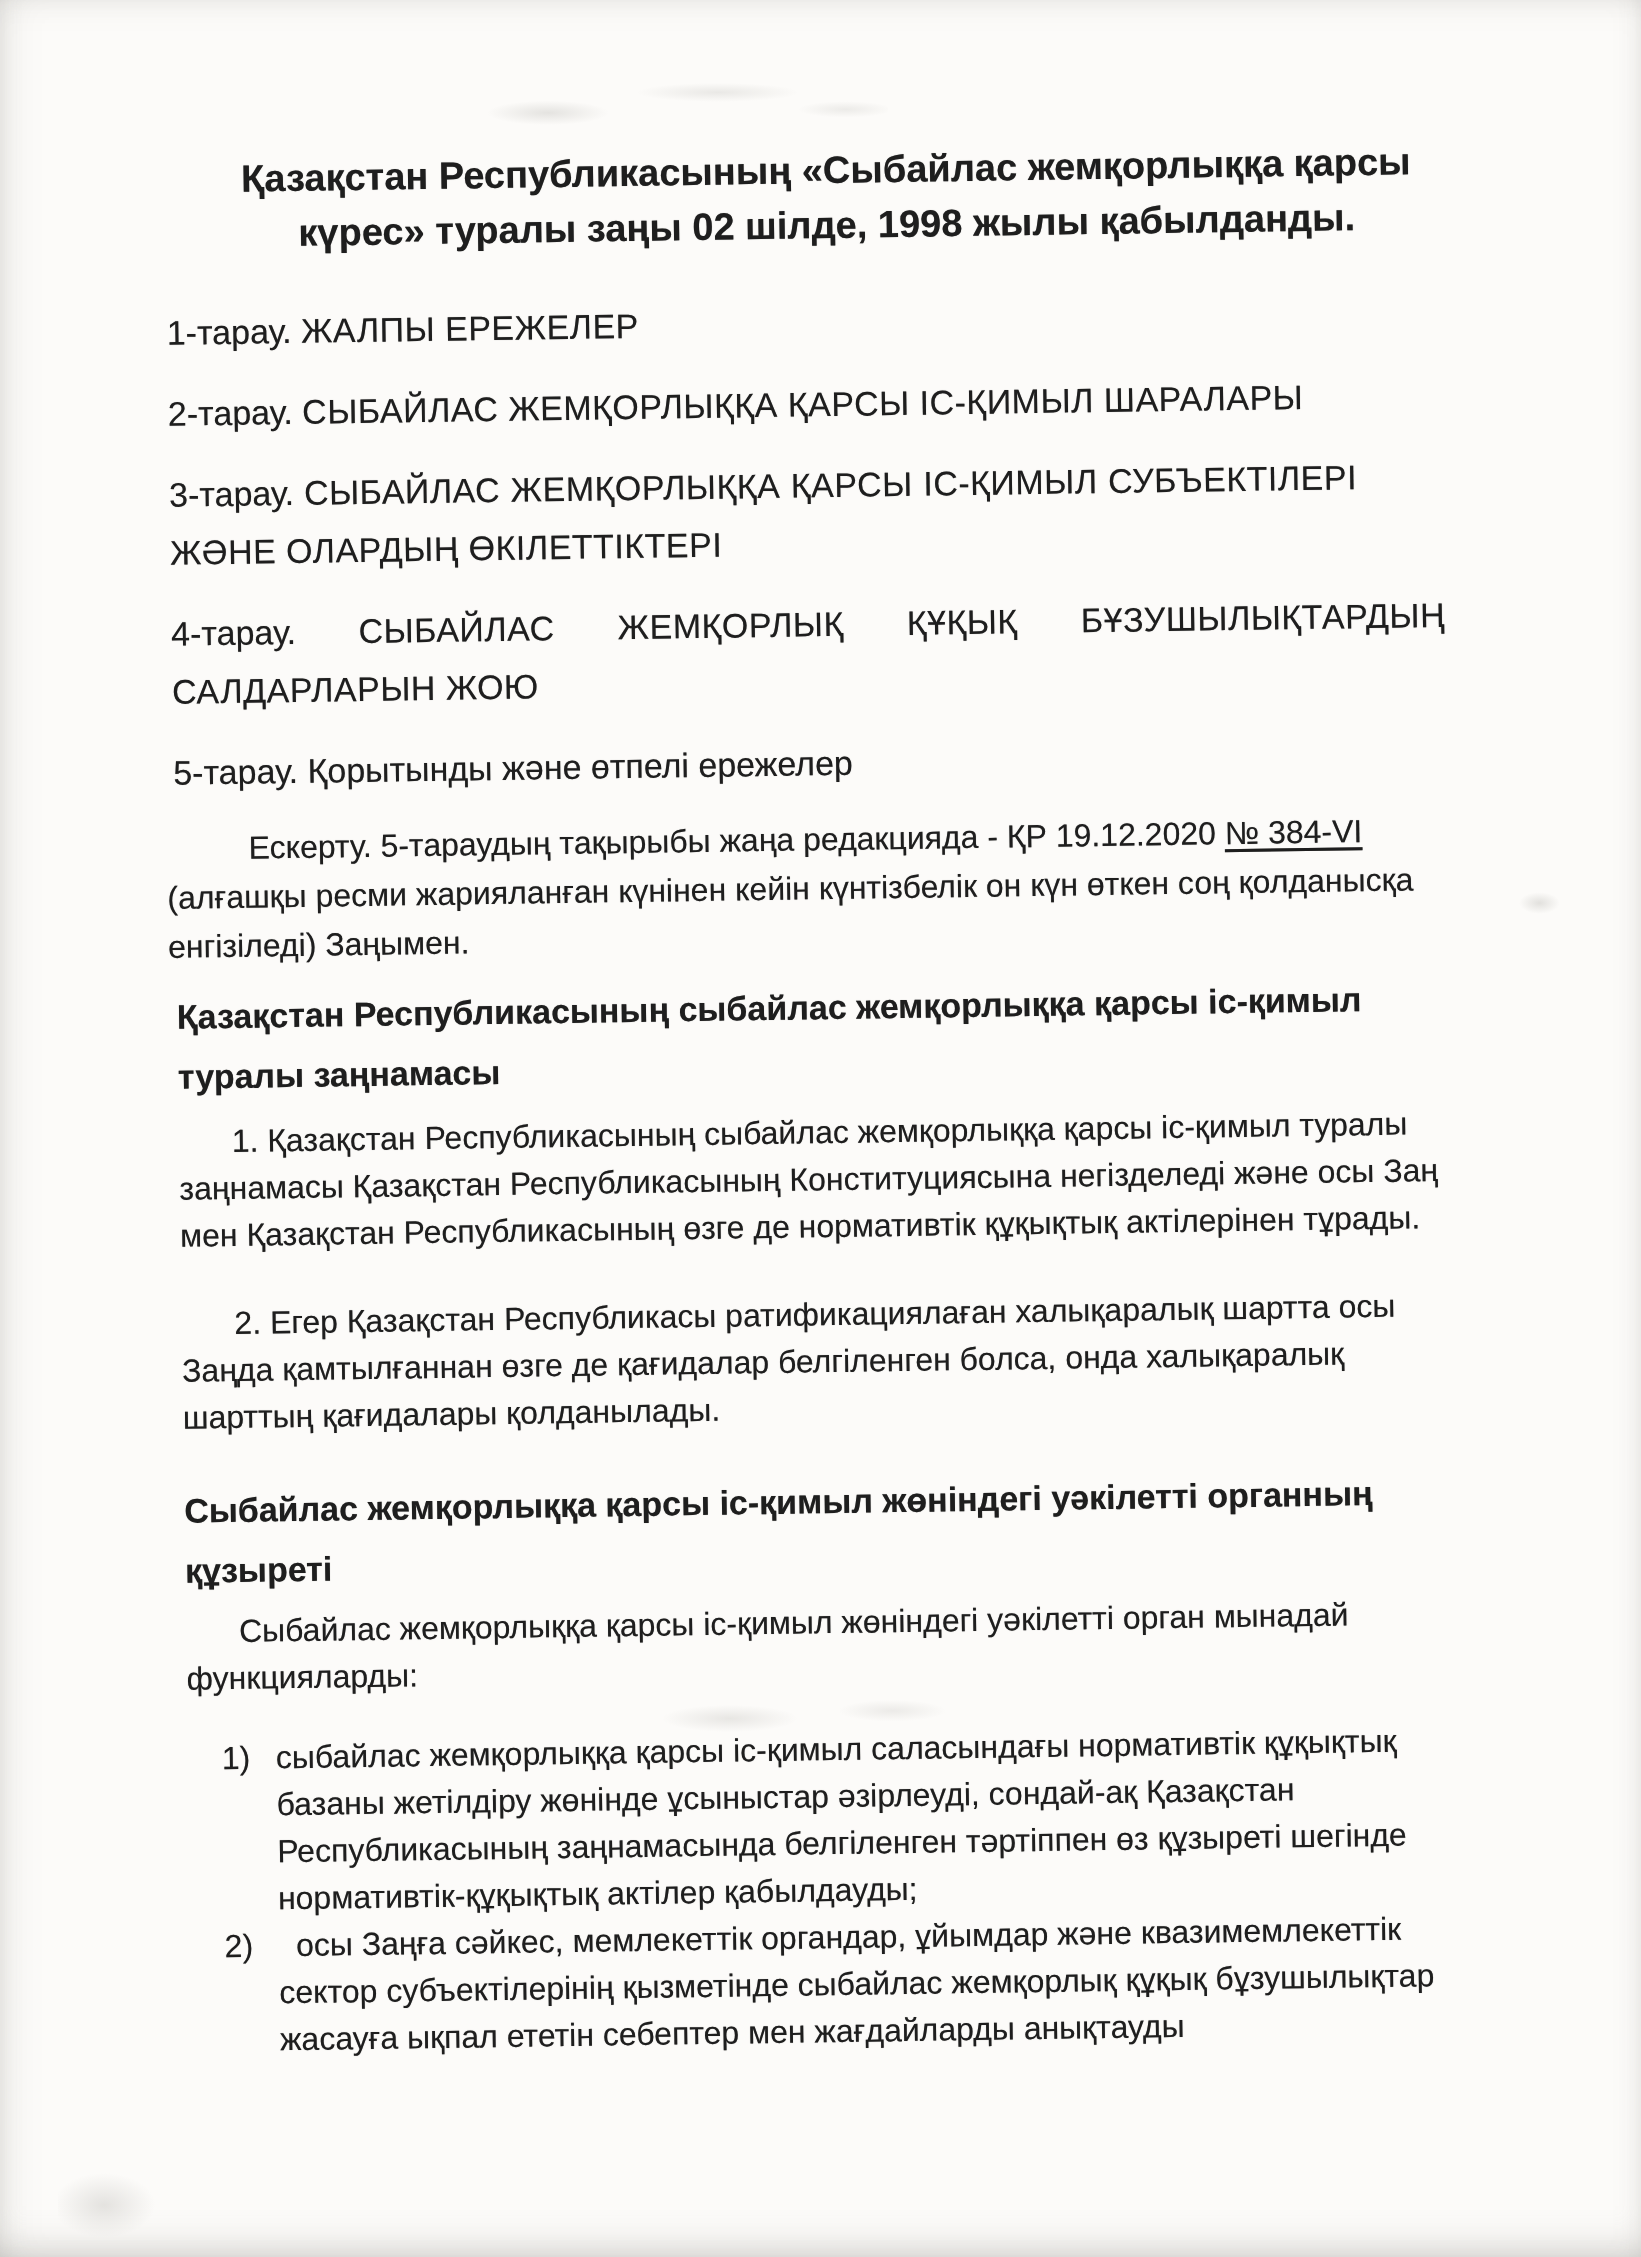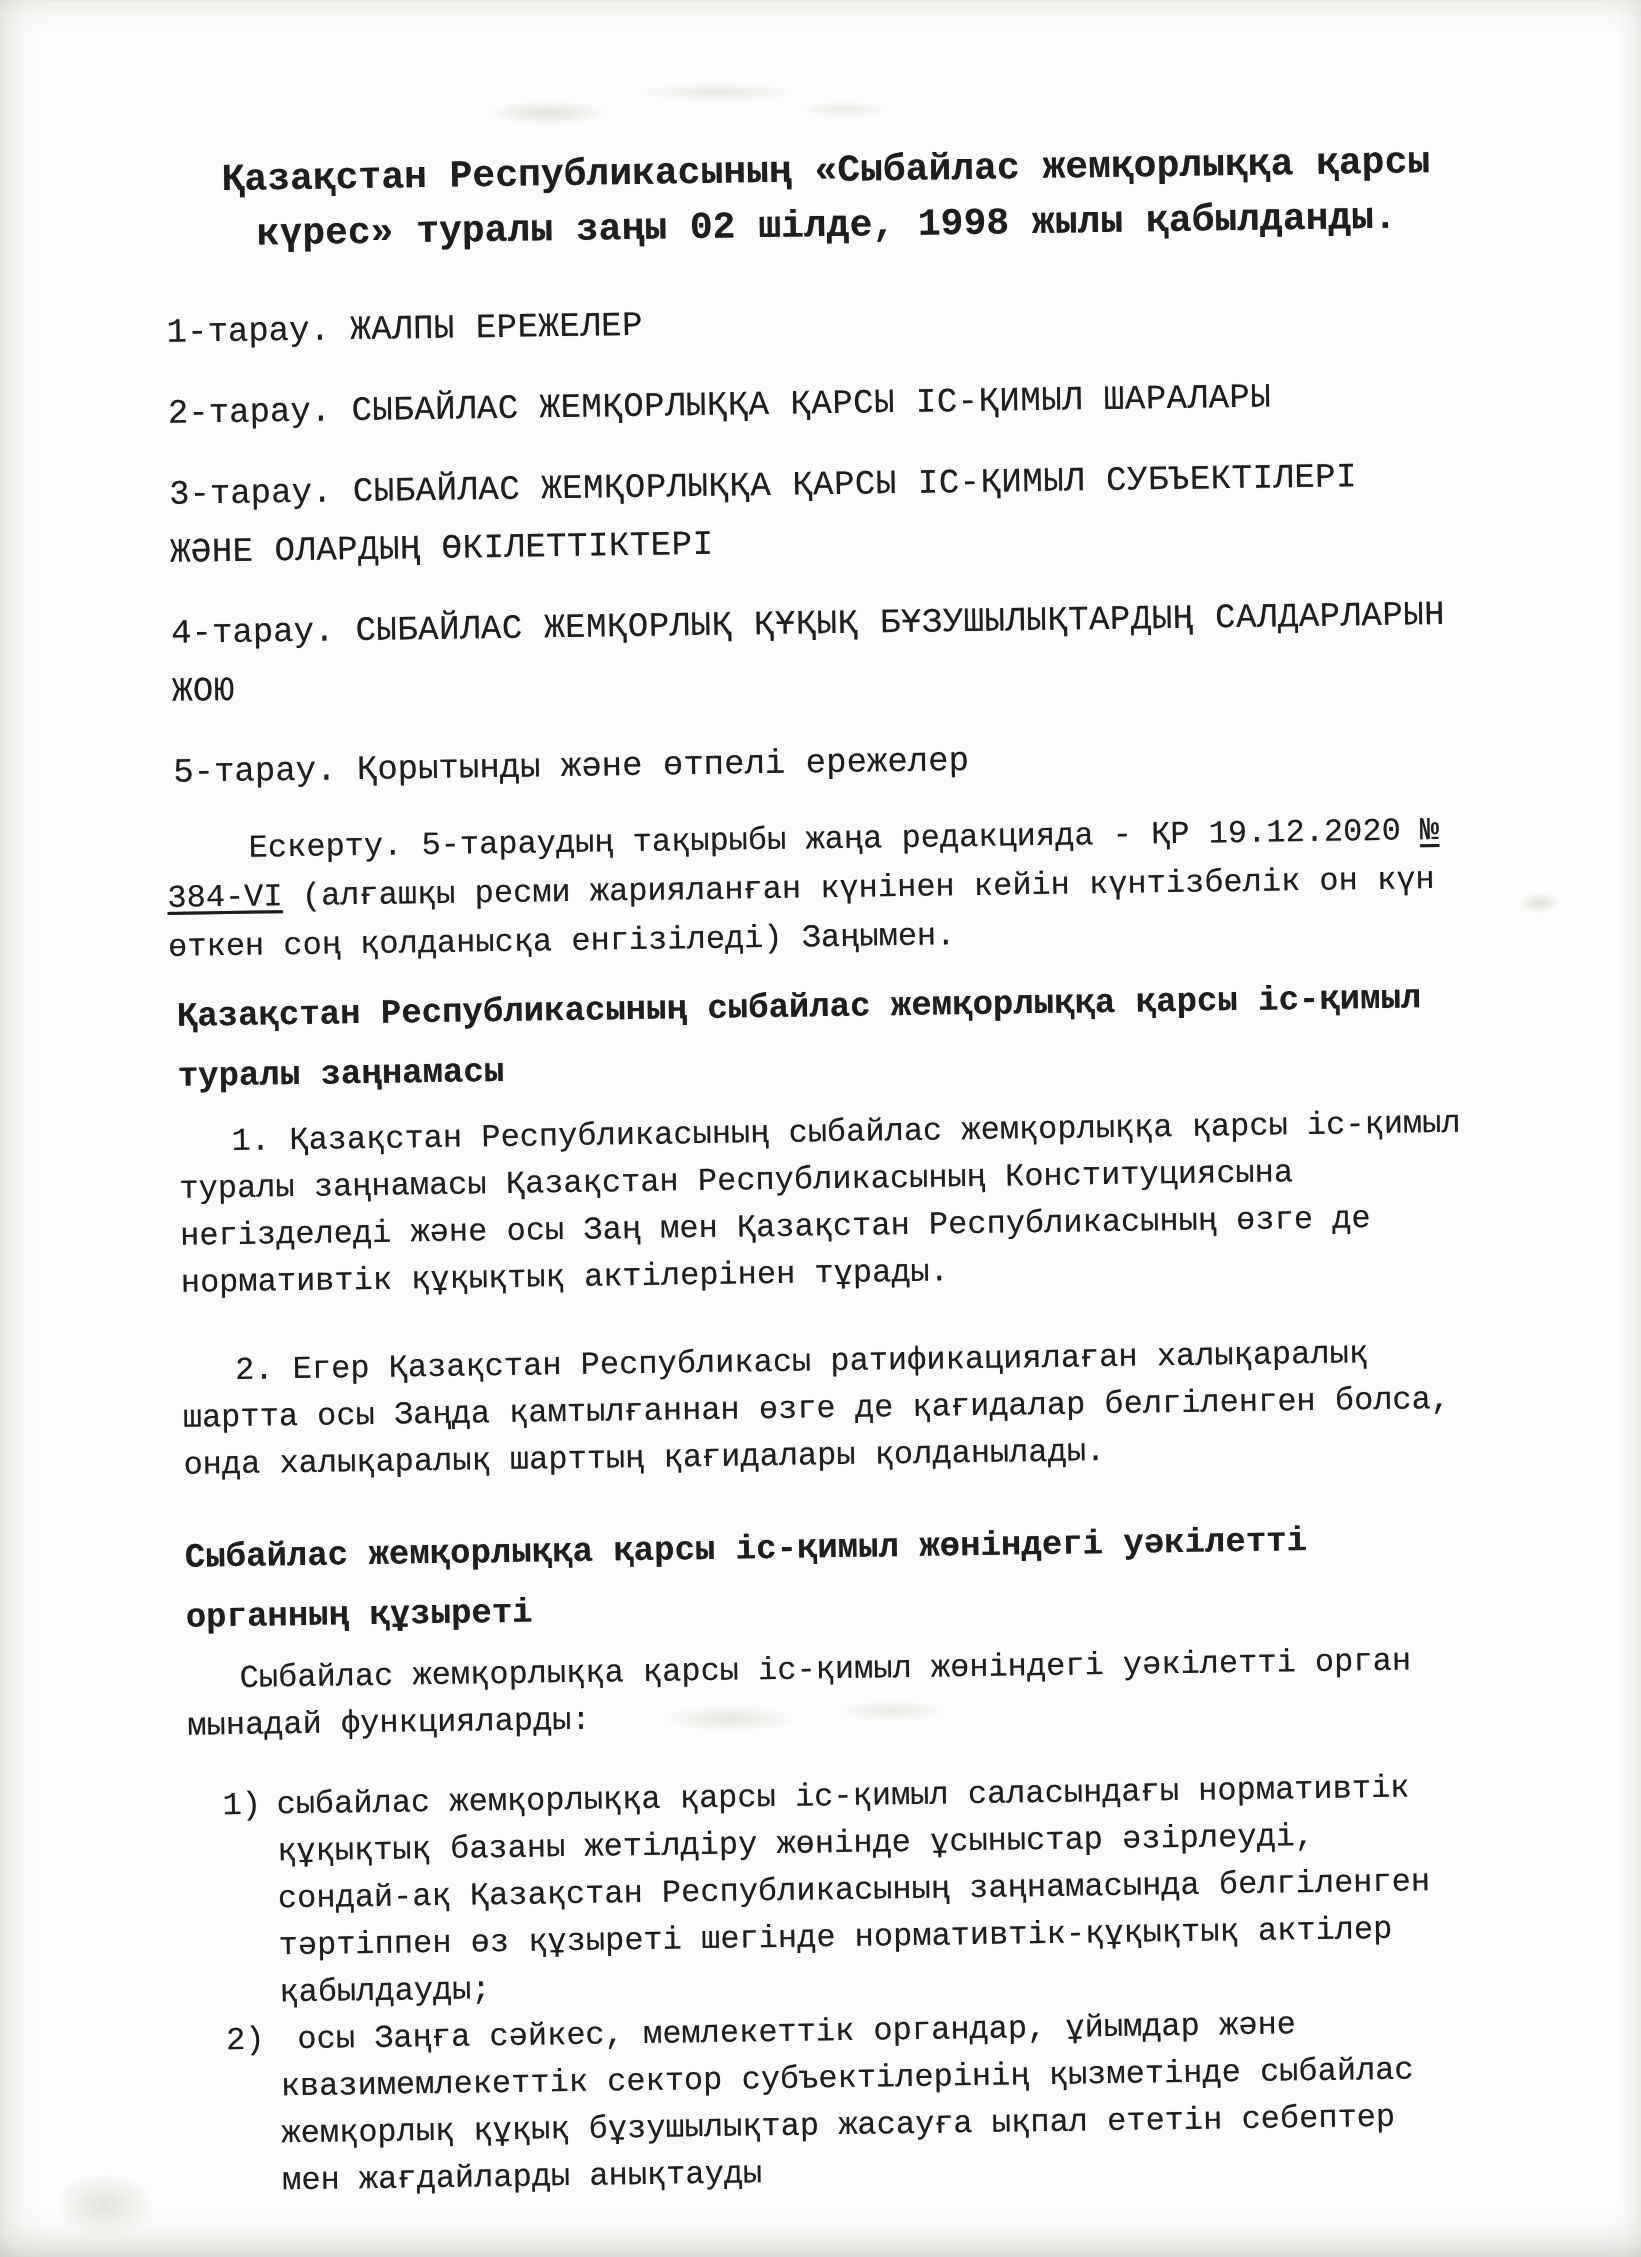--- a/index.html
+++ b/index.html
@@ -13,21 +13,21 @@
   .page {
     position: relative;
     width: 1641px;
     height: 2257px;
     background: #fcfbf9;
     box-shadow:
       inset 0 -25px 39px -21px rgba(120,118,112,0.35),
       inset 25px 0 48px -33px rgba(130,128,122,0.30),
       inset -17.4px 0 39px -29px rgba(130,128,122,0.22),
       inset 0 19.3px 39px -29px rgba(130,128,122,0.25);
-    font-family: Liberation Mono, monospace;
+    font-family: Liberation Sans, sans-serif;
     color: #1e1e1e;
   }
   .sheet {
     position: absolute;
     top: 145px;
     left: 164px;
     width: 1323px;
     transform: rotate(-0.85deg);
     transform-origin: 40% 0;
     text-shadow: 0 0 0.7px rgba(30,30,30,0.55);

